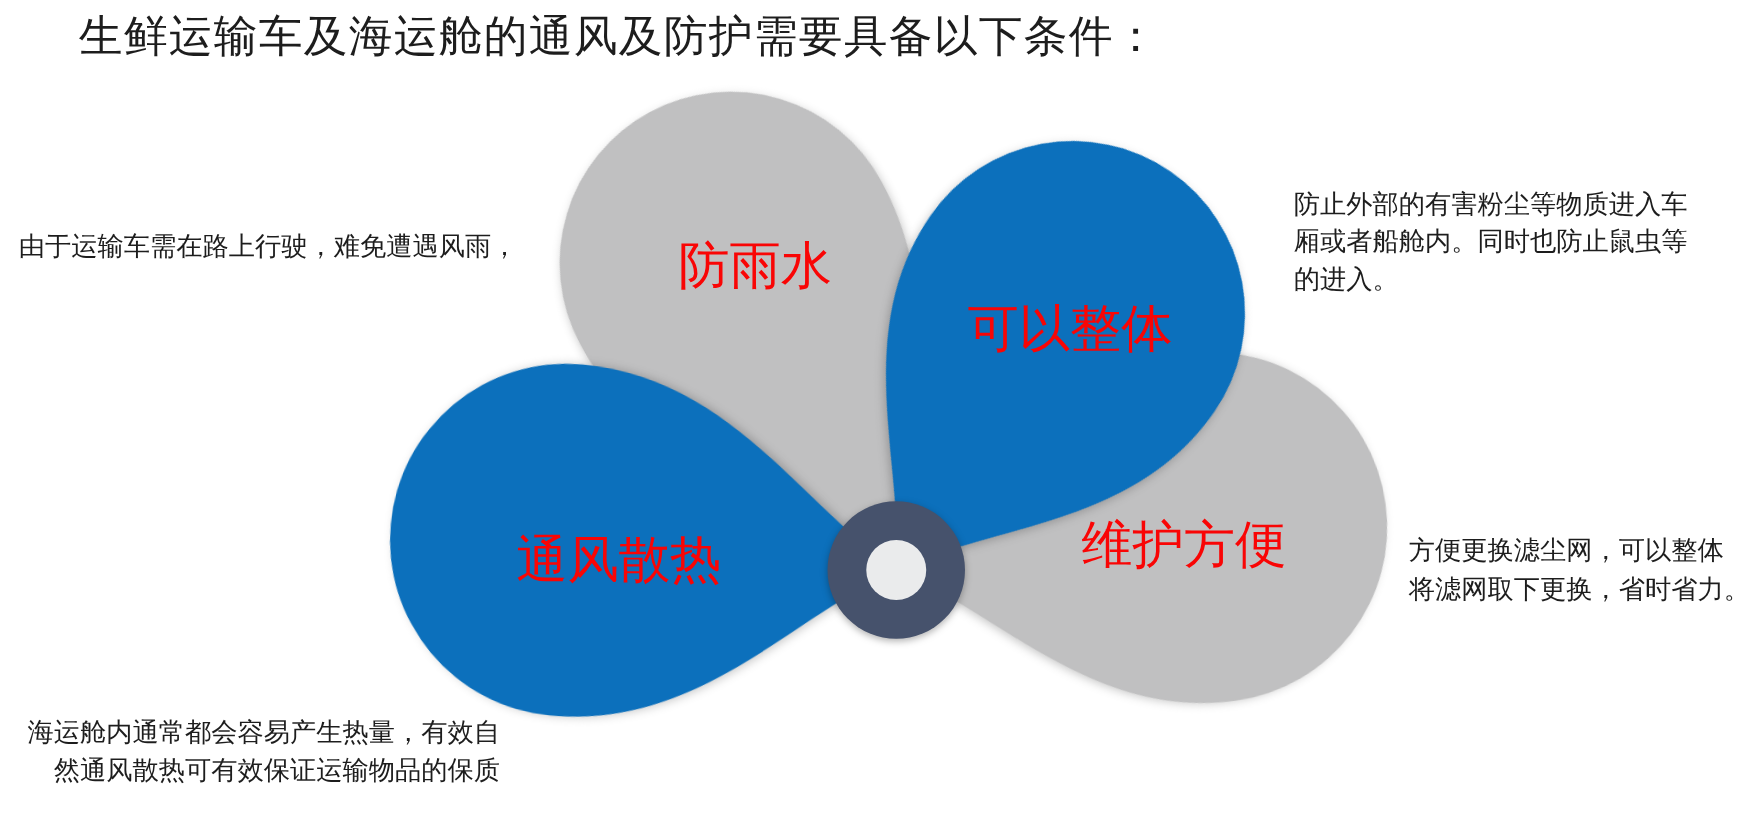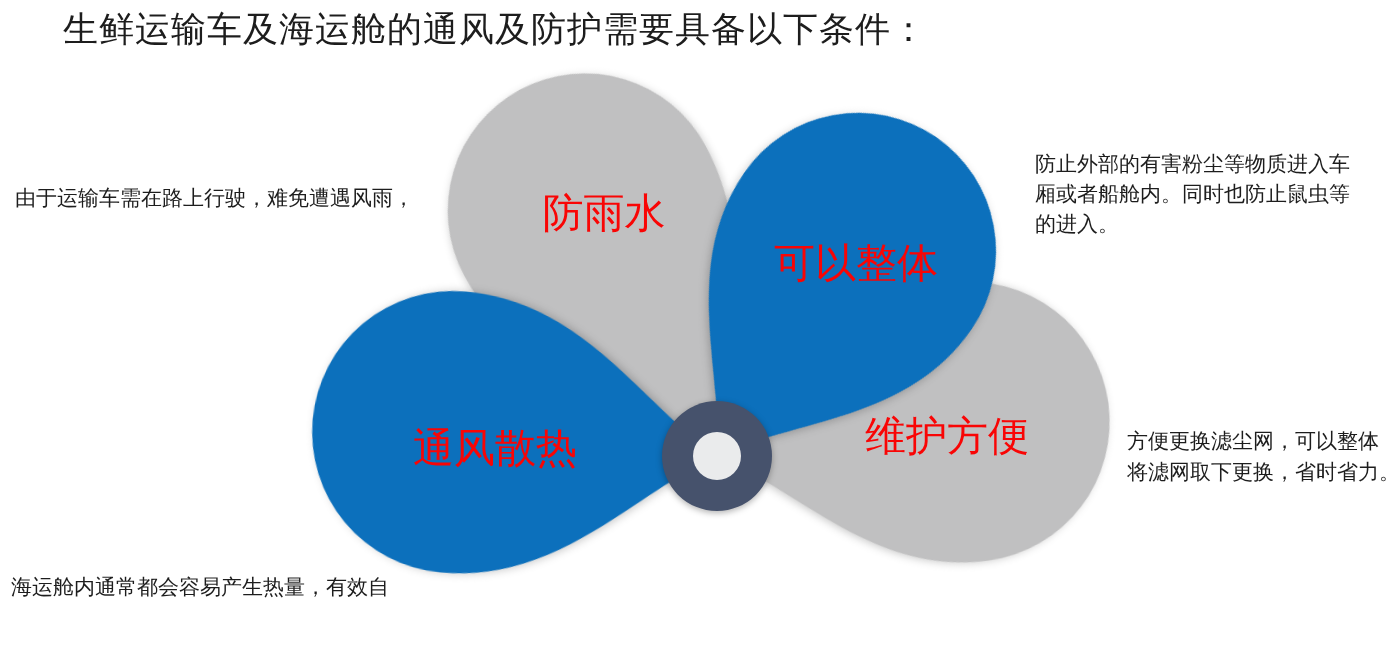--- a/index.html
+++ b/index.html
@@ -47,21 +47,21 @@
   }
   .note{
     position:absolute;
     font-size:21px;
     line-height:29px;
     color:var(--text-dark);
   }
   .note .ln{display:block;}
   .note-rain{left:15px;top:139px;width:400px;text-align:left;margin-top:44px;}
   .note-insect{left:1035px;top:149px;width:340px;text-align:left;line-height:30px;}
-  .note-vent{left:0px;top:572px;width:400px;text-align:center;line-height:30px;}
+  .note-vent{left:0px;top:572px;width:400px;text-align:right;line-height:30px;}
   .note-maintain{left:1127px;top:425px;width:280px;text-align:left;line-height:31px;}
 </style>
 </head>
 <body>
 
 <div class="page-title">生鲜运输车及海运舱的通风及防护需要具备以下条件：</div>
 
 <svg class="flower" viewBox="0 0 1400 657" aria-hidden="true">
   <path class="petal gray" transform="translate(717,456) rotate(-28.3)" d="M0,0 C-44,-84 -137,-153 -137,-279 A137,137 0 1 1 137,-279 C137,-153 44,-84 0,0 Z"></path>
   <path class="petal gray" transform="translate(717,456) rotate(82.3)" d="M0,0 C-45,-77 -140,-140 -140,-255 A140,140 0 1 1 140,-255 C140,-140 45,-77 0,0 Z"></path>
@@ -81,18 +81,19 @@
 </div>
 
 <div class="note note-insect">
   <span class="ln">防止外部的有害粉尘等物质进入车</span>
   <span class="ln">厢或者船舱内。同时也防止鼠虫等</span>
   <span class="ln">的进入。</span>
 </div>
 
 <div class="note note-vent">
   <span class="ln">海运舱内通常都会容易产生热量，有效自</span>
+  <span class="ln">然通风散热可有效保证运输物品的保质</span>
 </div>
 
 <div class="note note-maintain">
   <span class="ln">方便更换滤尘网，可以整体</span>
   <span class="ln">将滤网取下更换，省时省力。</span>
 </div>
 
 </body></html>

